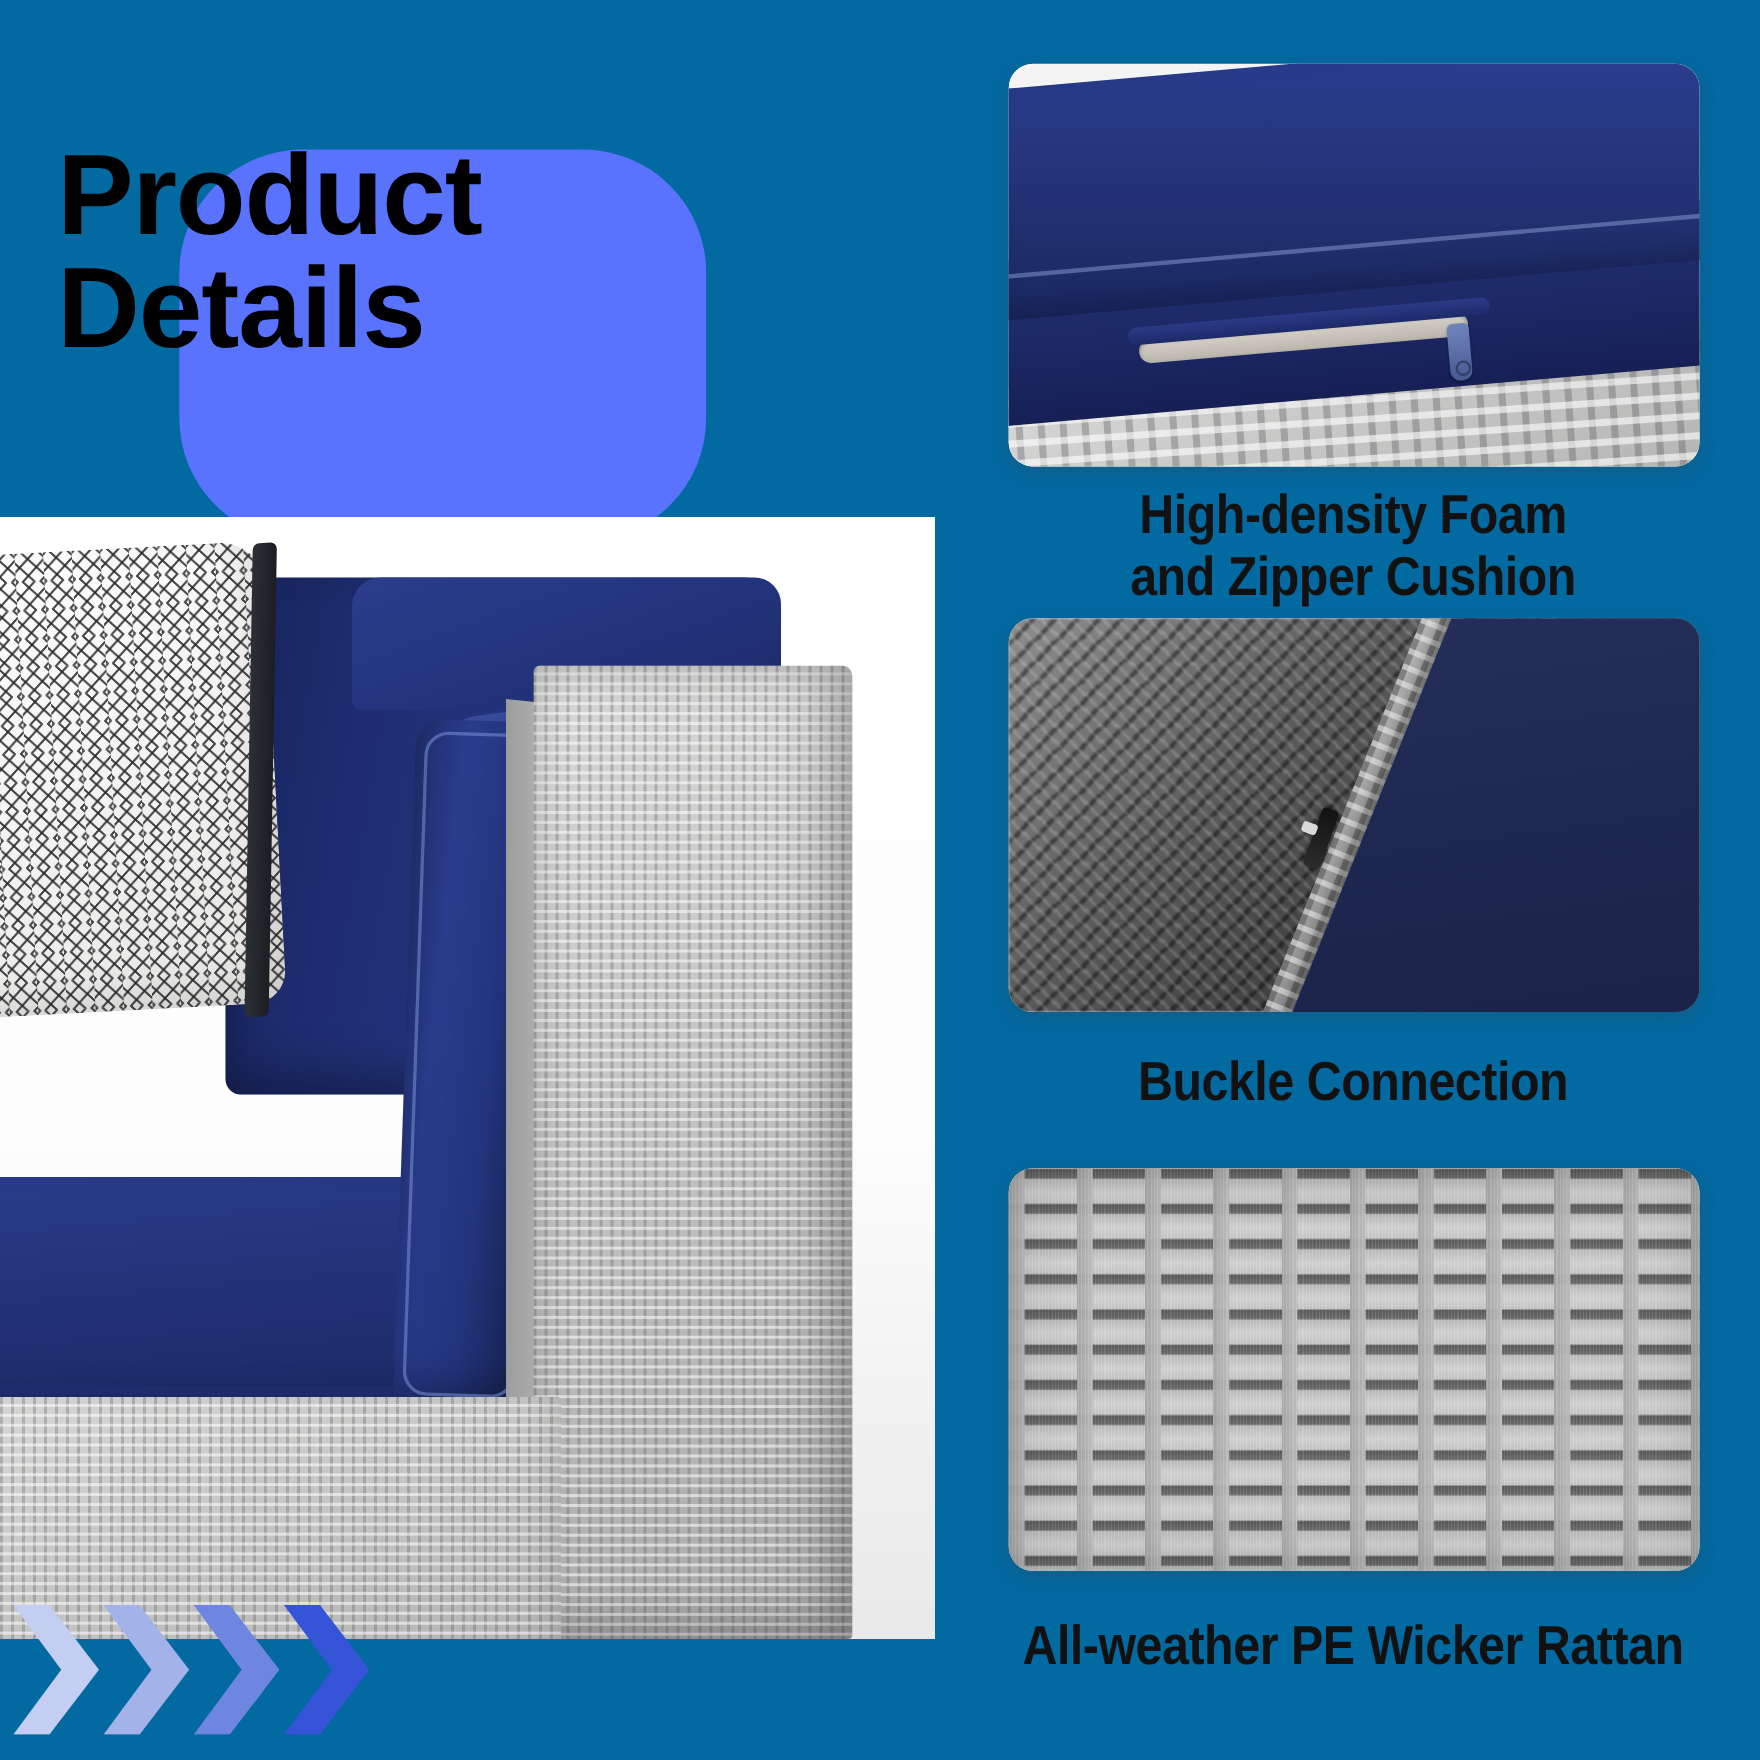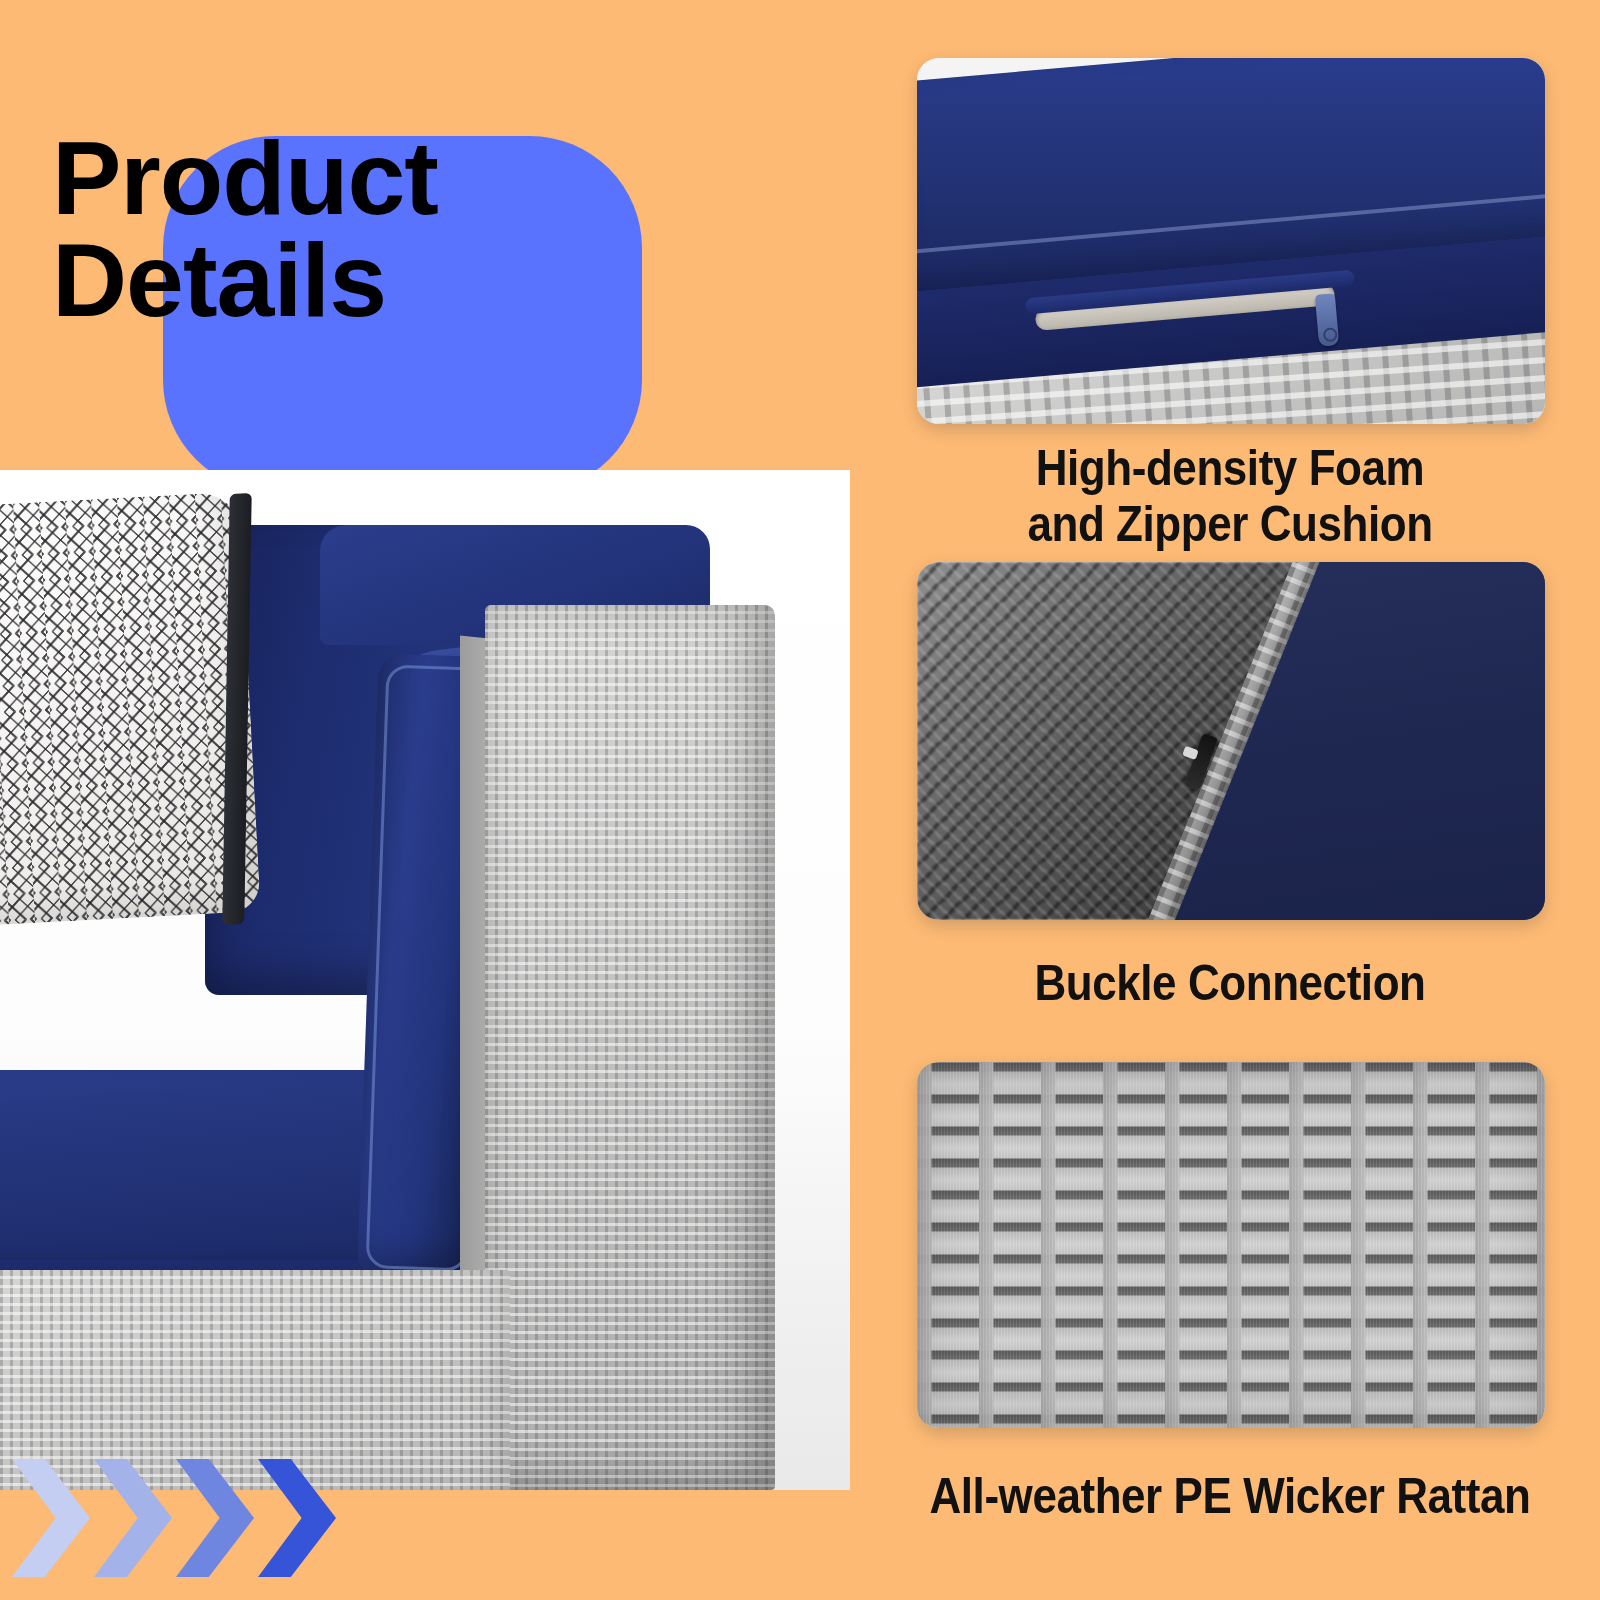--- a/index.html
+++ b/index.html
@@ -3,21 +3,21 @@
 <meta charset="utf-8">
 <style>
   html,body{margin:0;padding:0;}
   body{
     width:1600px;height:1600px;
     background:#ffffff;
     font-family:"Liberation Sans", sans-serif;
     overflow:hidden;
     position:relative;
   }
-  .stage{position:absolute;inset:0;width:1600px;height:1600px;background:#fdba74;}
+  .stage{position:absolute;inset:0;width:1600px;height:1600px;background:#0369a1;}
 
   
   .title-badge{
     position:absolute;left:163px;top:136px;width:479px;height:356px;
     border-radius:112px;
   }
   .title-text{
     position:absolute;left:52px;top:128px;width:620px;
     font-weight:700;font-size:104px;line-height:0.98;
     letter-spacing:-1px;color:#000;

